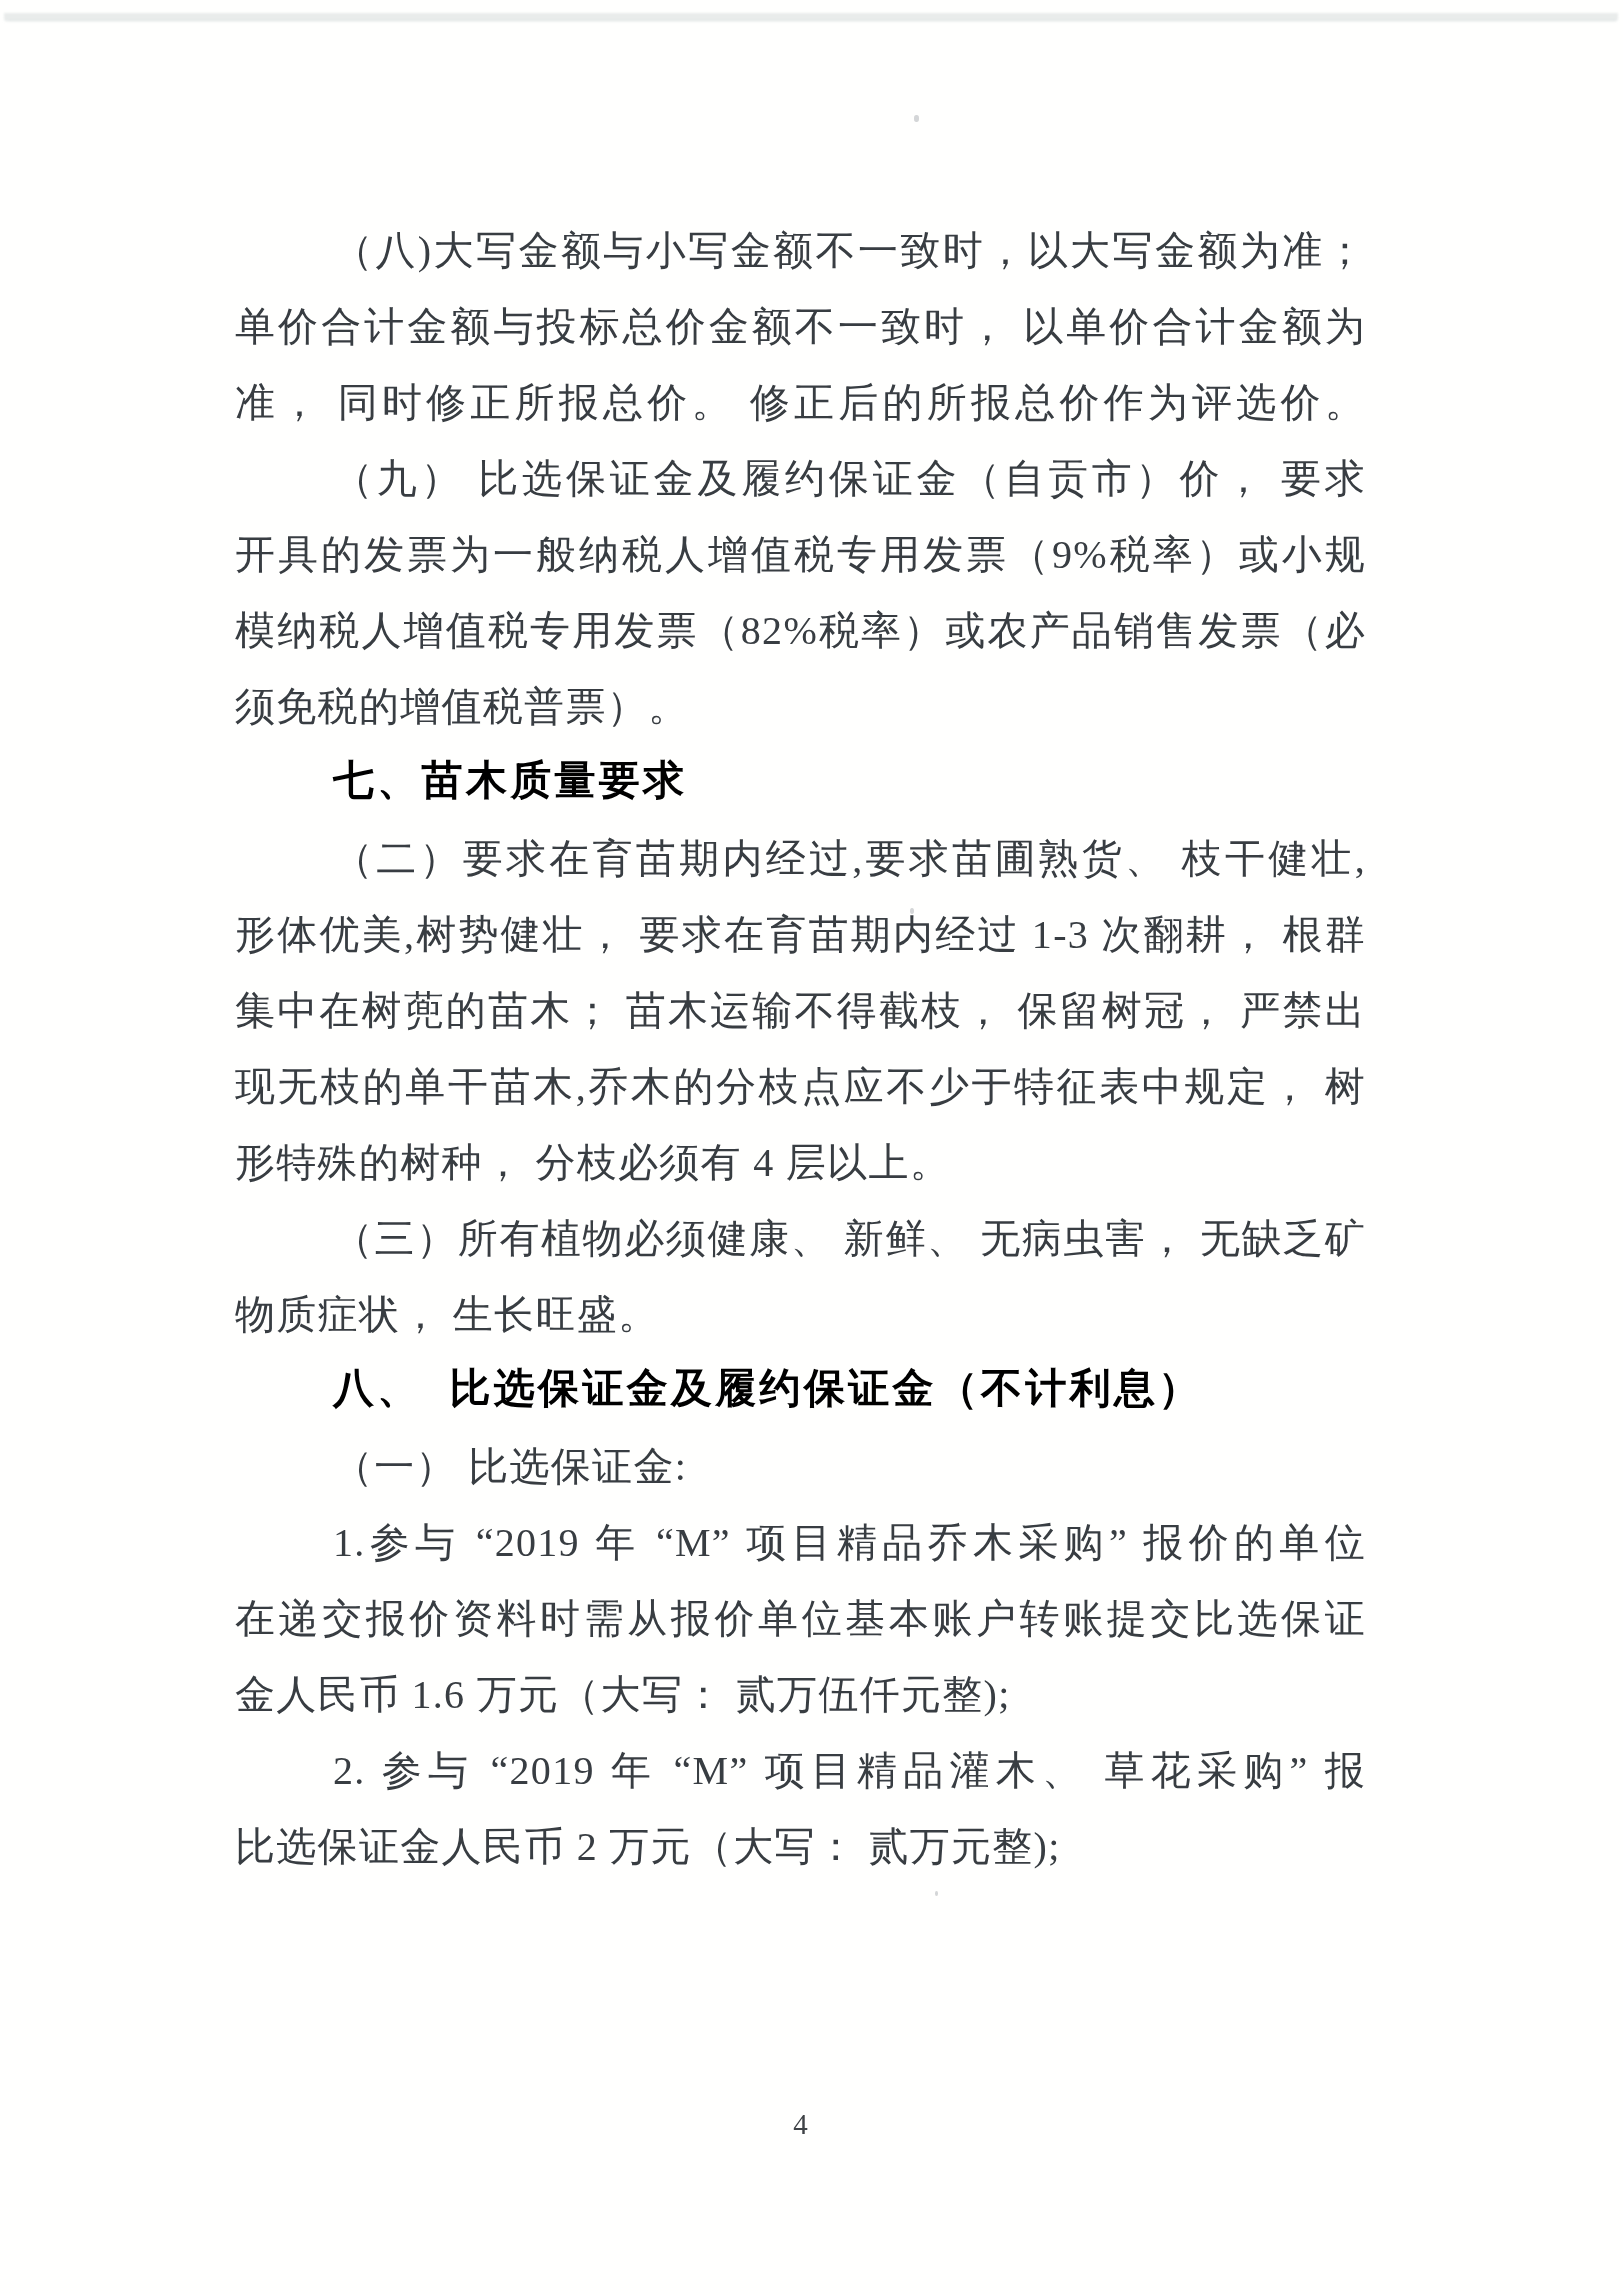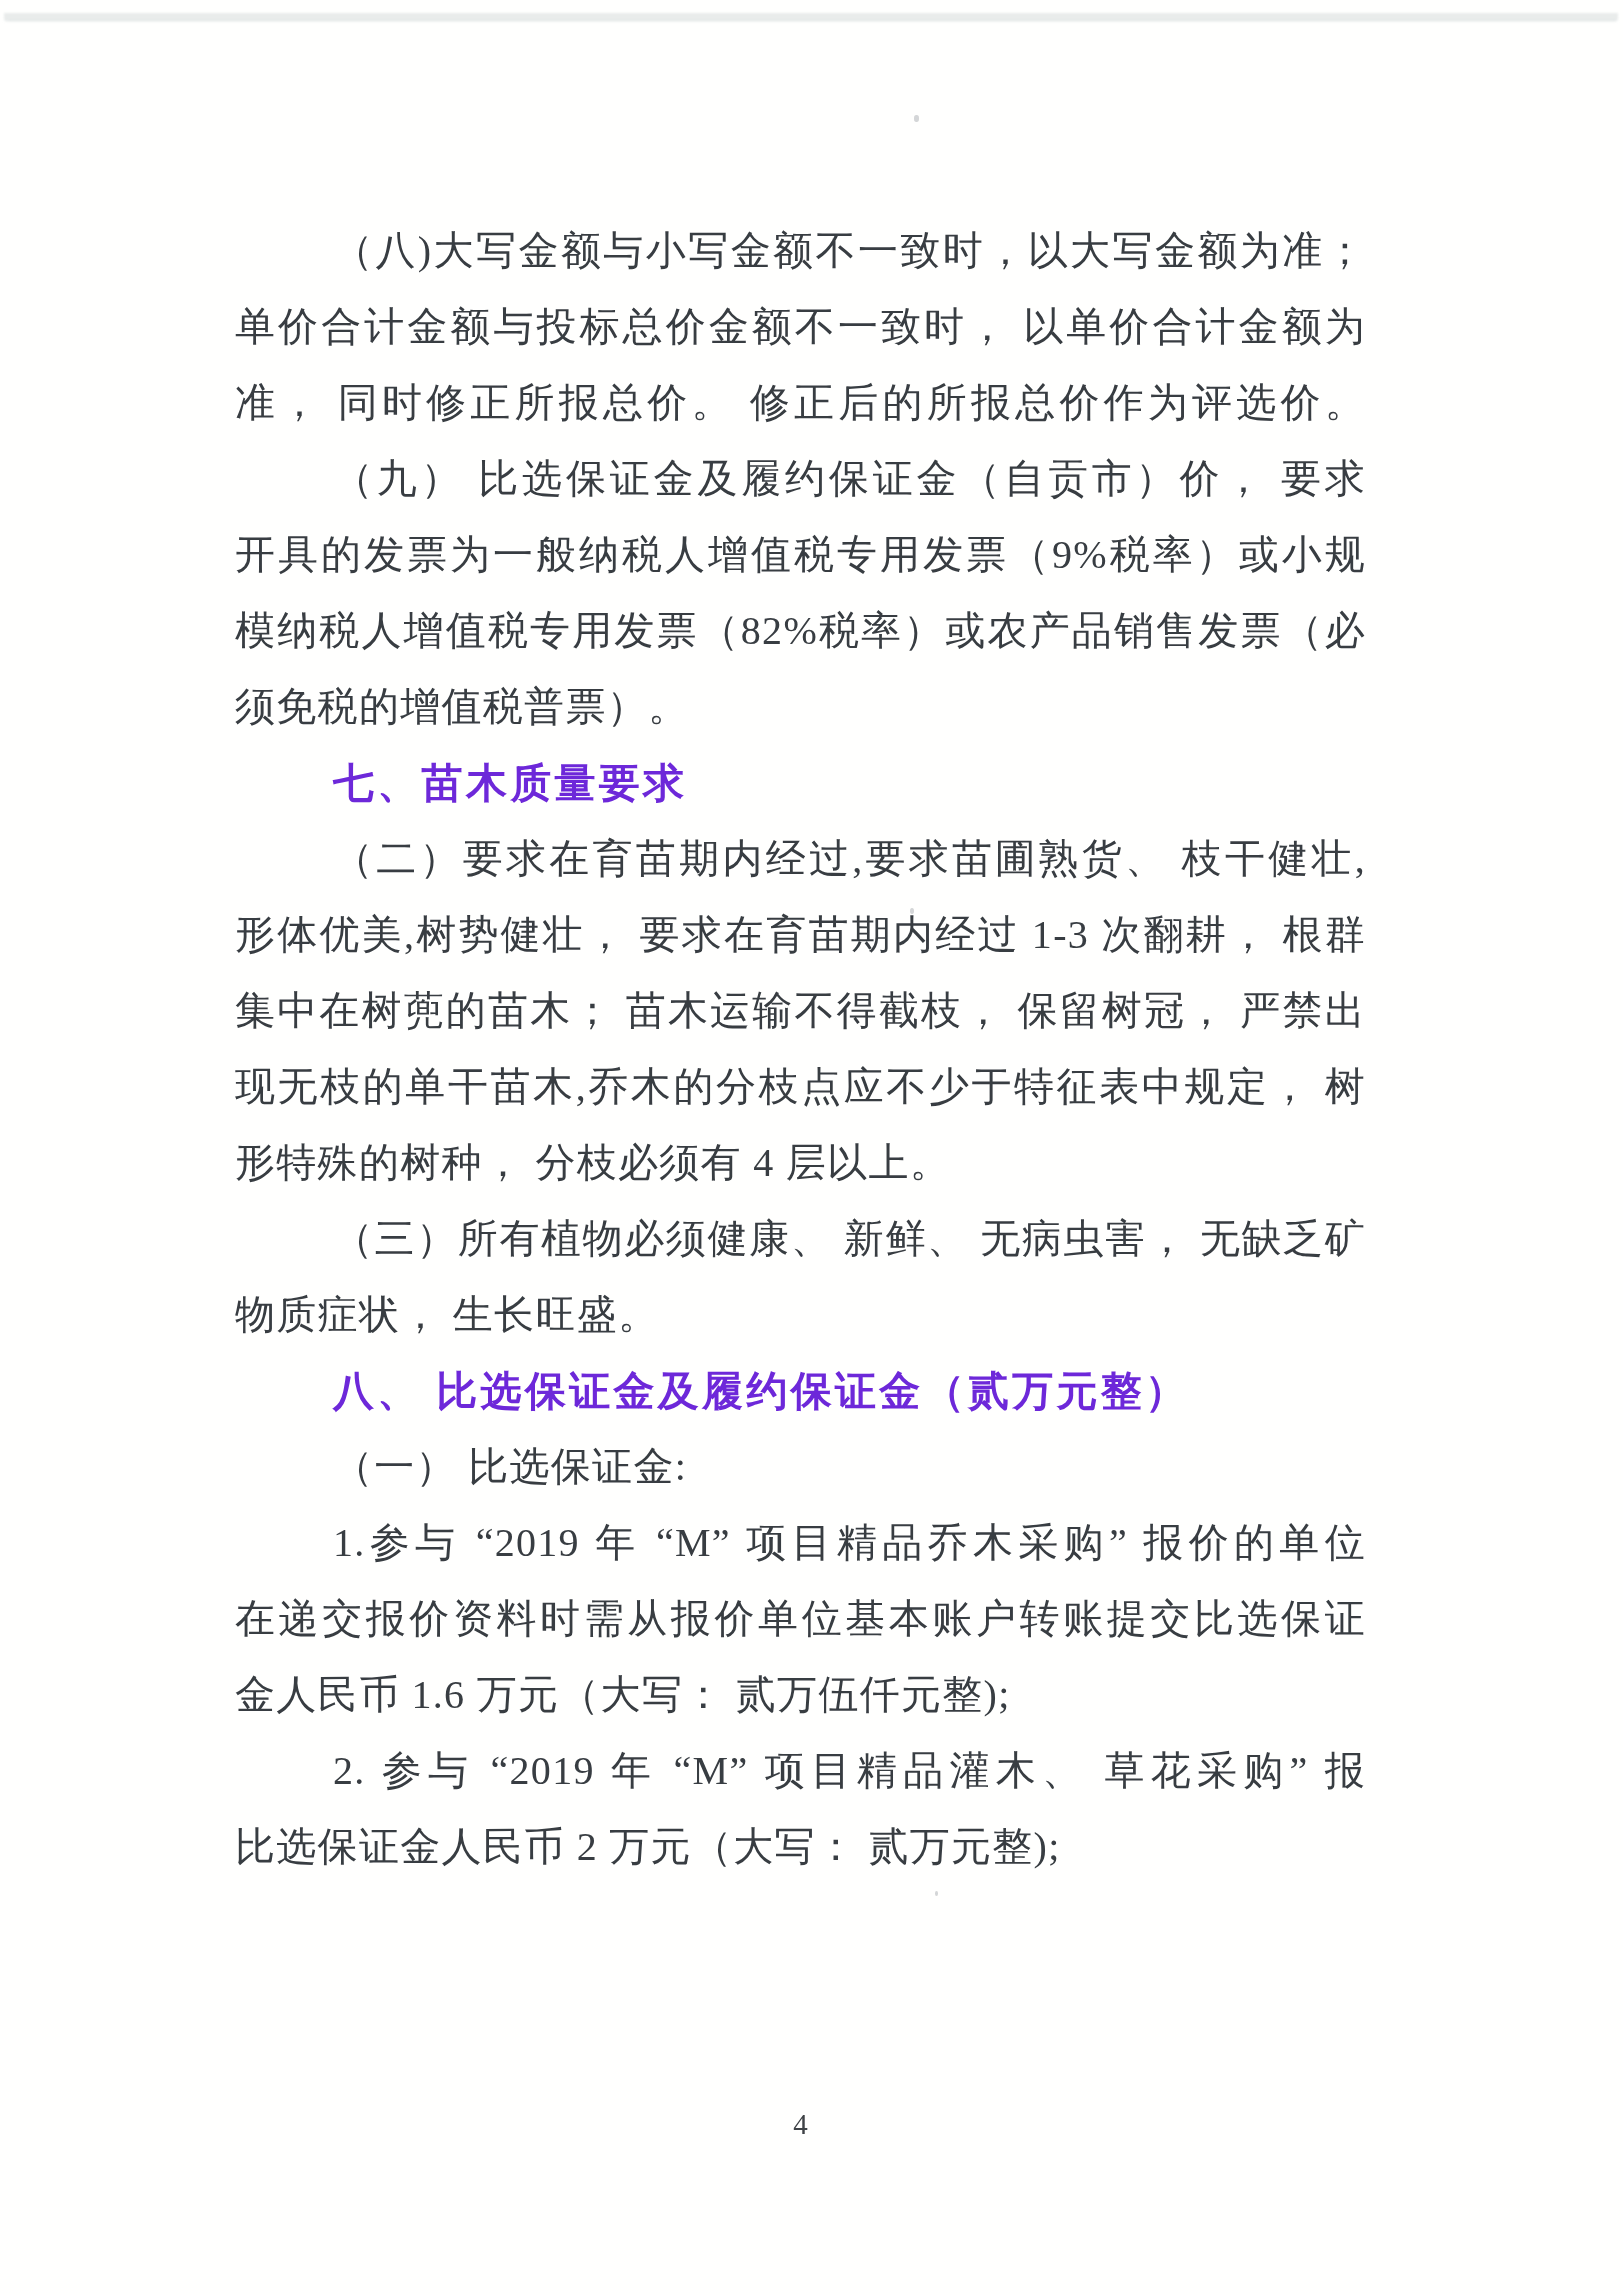--- a/index.html
+++ b/index.html
@@ -39,24 +39,24 @@
     letter-spacing: 1.3px;
     white-space: normal;
   }
   .indent { text-indent: 98px; }
   .justify {
     text-align: justify;
     text-align-last: justify;
     text-justify: inter-character;
   }
   .heading {
-    font-family: Liberation Sans, sans-serif;
+    font-family: Liberation Mono, monospace;
     font-weight: 700;
     font-size: 41px;
-    color: #6d28d9;
+    color: #000000;
     letter-spacing: 3.3px;
   }
   .pageno {
     position: absolute; left: 235px; top: 2108px;
     width: 1131px;
     text-align: center;
     font-size: 29px;
     color: #3f4347;
     font-family: "Liberation Serif", "DejaVu Serif", serif;
   }
@@ -80,21 +80,21 @@
     <p class="ln justify">模纳税人增值税专用发票（82%税率）或农产品销售发票（必</p>
     <p class="ln">须免税的增值税普票）。</p>
     <p class="ln indent heading">七、苗木质量要求</p>
     <p class="ln indent justify">（二）要求在育苗期内经过,要求苗圃熟货、 枝干健壮,</p>
     <p class="ln justify">形体优美,树势健壮， 要求在育苗期内经过 1-3 次翻耕， 根群</p>
     <p class="ln justify">集中在树蔸的苗木； 苗木运输不得截枝， 保留树冠， 严禁出</p>
     <p class="ln justify">现无枝的单干苗木,乔木的分枝点应不少于特征表中规定， 树</p>
     <p class="ln">形特殊的树种， 分枝必须有 4 层以上。</p>
     <p class="ln indent justify">（三）所有植物必须健康、 新鲜、 无病虫害， 无缺乏矿</p>
     <p class="ln">物质症状， 生长旺盛。</p>
-    <p class="ln indent heading">八、 比选保证金及履约保证金（贰万元整）</p>
+    <p class="ln indent heading">八、 比选保证金及履约保证金（不计利息）</p>
     <p class="ln indent">（一） 比选保证金:</p>
     <p class="ln indent justify">1.参与 “2019 年 “M” 项目精品乔木采购” 报价的单位</p>
     <p class="ln justify">在递交报价资料时需从报价单位基本账户转账提交比选保证</p>
     <p class="ln">金人民币 1.6 万元（大写： 贰万伍仟元整);</p>
     <p class="ln indent justify">2. 参与 “2019 年 “M” 项目精品灌木、 草花采购” 报</p>
     <p class="ln">比选保证金人民币 2 万元（大写： 贰万元整);</p>
   </div>
 
   <div class="pageno">4</div>
 

